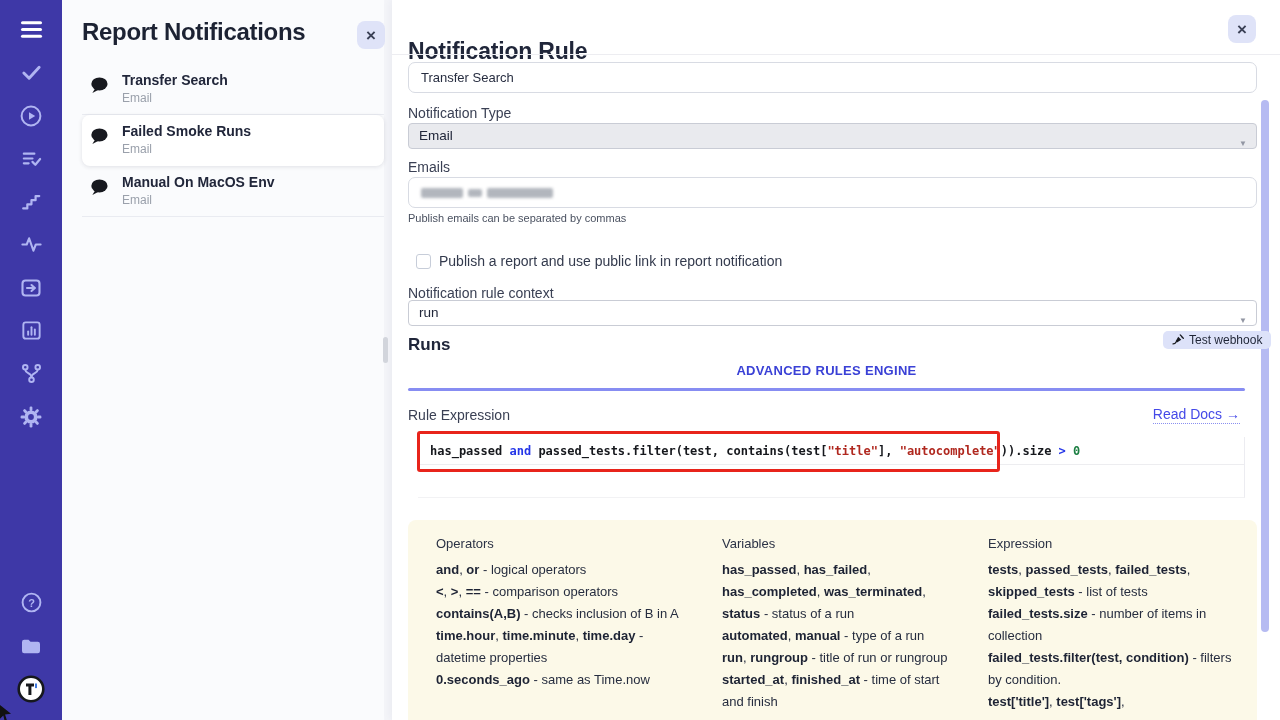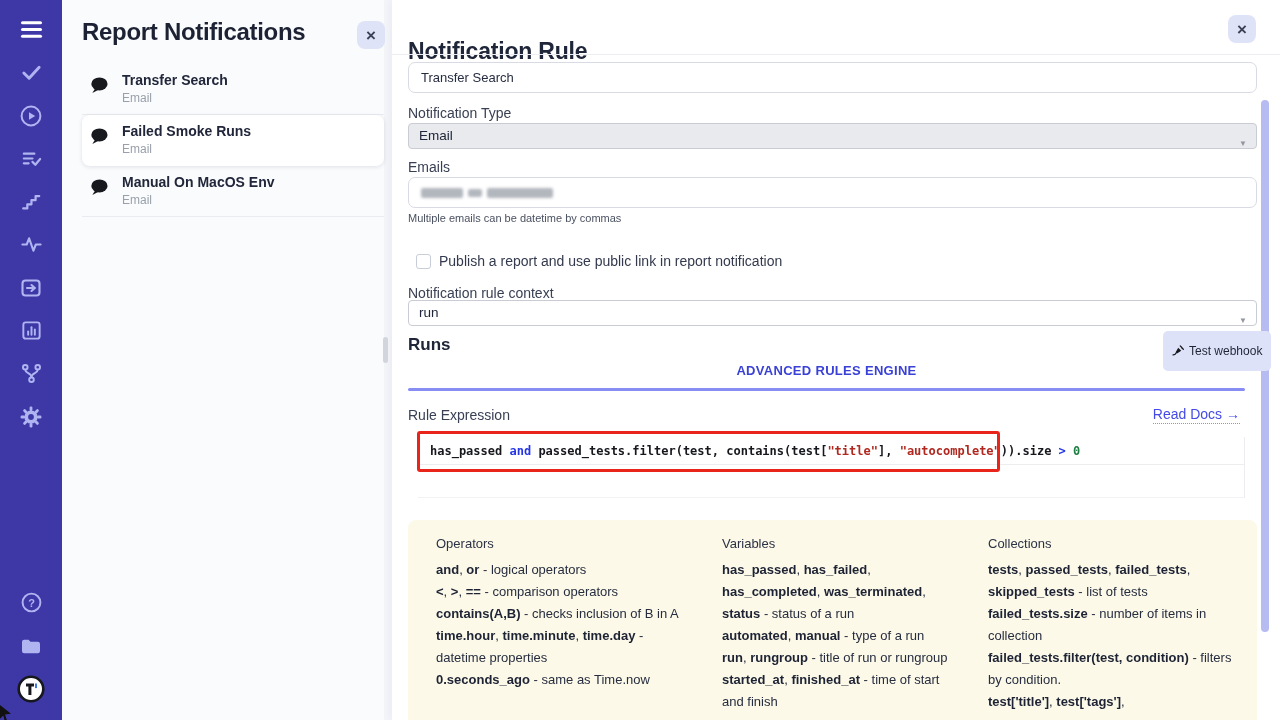--- a/index.html
+++ b/index.html
@@ -52,21 +52,21 @@
   .input-emails { left:16px; top:177px; width:849px; height:31px; border:1px solid #d8dbe3; border-radius:7px;
                   display:flex; align-items:center; padding-left:12px; gap:5px; }
   .redact { display:inline-block; height:10px; border-radius:2px; background:#9fa4ad; filter:blur(1.6px); opacity:.8; }
   .helper { left:16px; top:212px; font-size:11px; color:#4a5160; }
 
   .checkbox { left:24px; top:254px; width:15px; height:15px; border:1.5px solid #c7cdd9; border-radius:3px; background:#fff; cursor:pointer; }
   .cb-label { left:47px; top:253px; font-size:14px; color:#333a4d; }
   .lbl-ctx { left:16px; top:285px; }
 
   .rules-h { left:16px; top:335px; font-size:17px; font-weight:800; color:#20263a; }
-  .webhook-btn { left:771px; top:331px; height:40px; padding:4px 9px; background:#dde2f9; border-radius:5px;
+  .webhook-btn { left:771px; top:331px; height:18px; padding:4px 9px; background:#dde2f9; border-radius:5px;
                  display:flex; align-items:center; gap:5px; font-size:12px; color:#1f2536; cursor:pointer; white-space:nowrap; }
   .tab { left:16px; top:363px; width:837px; text-align:center; font-size:13px; font-weight:600; color:#3a41d6; letter-spacing:.3px; cursor:pointer; }
   .tab-underline { left:16px; top:388px; width:837px; height:3px; background:#878df2; border-radius:2px; }
   .lbl-expr { left:16px; top:407px; }
   .read-docs { right:40px; top:406px; font-size:14px; color:#4449e8; border-bottom:1.5px dotted #8a8ff0; padding-bottom:1px; cursor:pointer; }
 
   .editor { left:26px; top:437px; width:827px; height:61px; border-right:1px solid #ececf1; border-bottom:1px solid #f2f2f4; background:#fff; }
   .editor-line { height:28px; border-bottom:1px solid #ededf0; display:flex; align-items:center; padding-left:12px;
                  font-family:"DejaVu Sans Mono", monospace; font-size:12px; font-weight:bold; white-space:pre; }
   .red-rect { left:25px; top:431px; width:583px; height:41px; border:3px solid #e8241b; border-radius:3px; z-index:5; pointer-events:none; }
@@ -252,21 +252,21 @@
       <span>Email</span>
       <span class="sel-arrow">▼</span>
     </div>
 
     <label class="abs field-label lbl-emails">Emails</label>
     <div class="abs input-emails">
       <span class="redact" style="width:42px"></span>
       <span class="redact" style="width:14px; height:8px"></span>
       <span class="redact" style="width:66px"></span>
     </div>
-    <div class="abs helper">Multiple emails can be datetime by commas</div>
+    <div class="abs helper">Publish emails can be separated by commas</div>
 
     <div class="abs checkbox"></div>
     <label class="abs cb-label">Publish a report and use public link in report notification</label>
 
     <label class="abs field-label lbl-ctx">Notification rule context</label>
     <div class="abs select-box sel-ctx">
       <span>run</span>
       <span class="sel-arrow">▼</span>
     </div>
 
@@ -303,21 +303,21 @@
           <p><b>0.seconds_ago</b><span> - same as Time.now</span></p>
         </div>
         <div class="help-col">
           <div class="help-title">Variables</div>
           <p><b>has_passed</b><span>, </span><b>has_failed</b><span>, </span><b>has_completed</b><span>, </span><b>was_terminated</b><span>, </span><b>status</b><span> - status of a run</span></p>
           <p><b>automated</b><span>, </span><b>manual</b><span> - type of a run</span></p>
           <p><b>run</b><span>, </span><b>rungroup</b><span> - title of run or rungroup</span></p>
           <p><b>started_at</b><span>, </span><b>finished_at</b><span> - time of start and finish</span></p>
         </div>
         <div class="help-col">
-          <div class="help-title">Collections</div>
+          <div class="help-title">Expression</div>
           <p><b>tests</b><span>, </span><b>passed_tests</b><span>, </span><b>failed_tests</b><span>, </span><b>skipped_tests</b><span> - list of tests</span></p>
           <p><b>failed_tests.size</b><span> - number of items in collection</span></p>
           <p><b>failed_tests.filter(test, condition)</b><span> - filters by condition.</span></p>
           <p><b>test['title']</b><span>, </span><b>test['tags']</b><span>, </span></p>
         </div>
       </div>
   </section>
 
   <div class="abs cursor"></div>
 </div>

